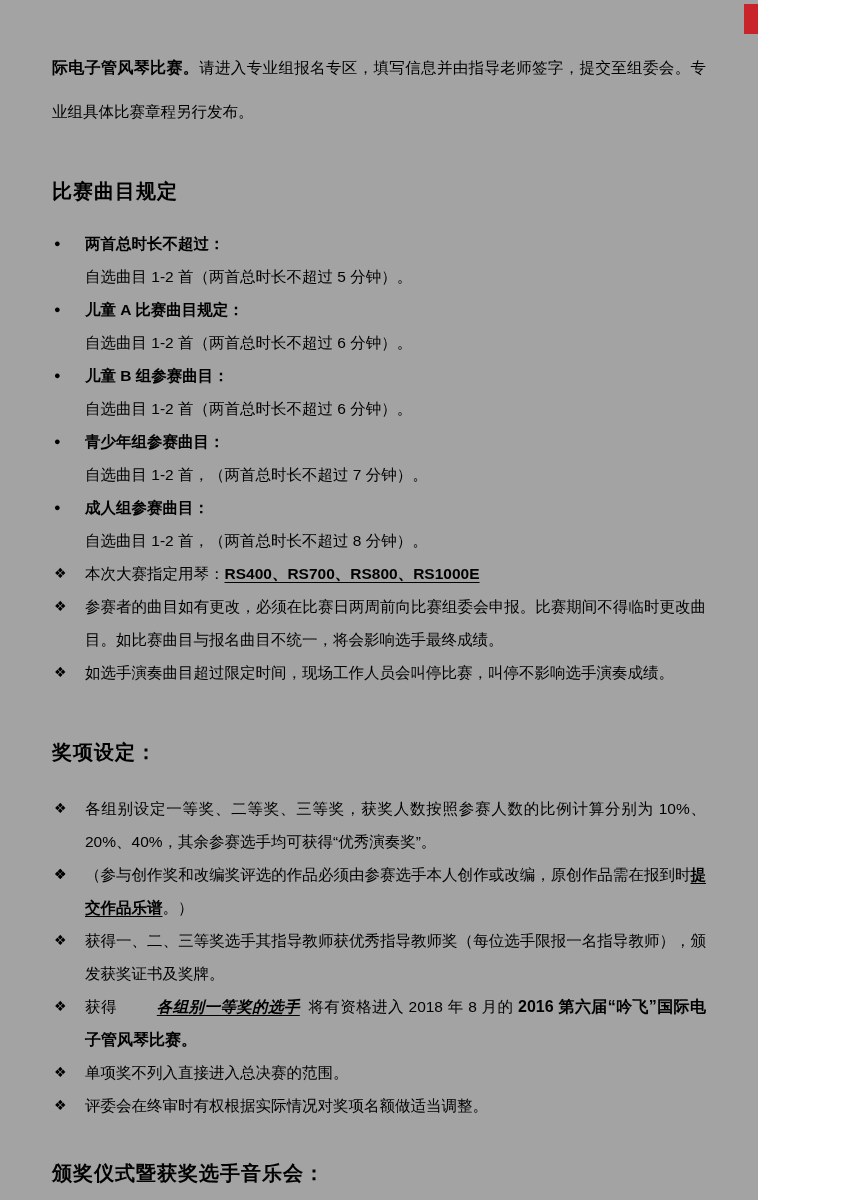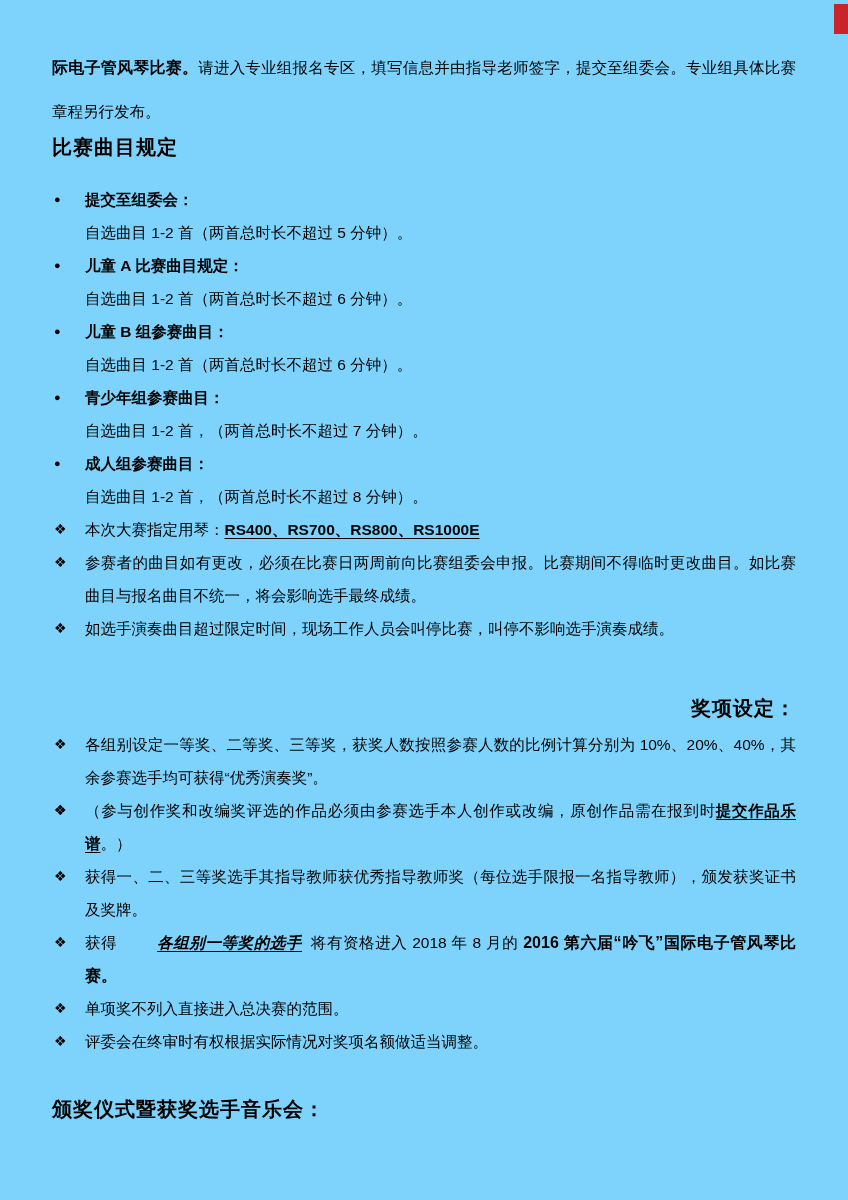--- a/index.html
+++ b/index.html
@@ -1,42 +1,42 @@
 <!DOCTYPE html>
 <html lang="zh"><head>
 <meta charset="utf-8">
 <style>
   * { margin:0; padding:0; box-sizing:border-box; }
   html,body { background:#ffffff; }
   body { font-family:"Liberation Sans","DejaVu Sans",sans-serif; color:#000; }
   .page {
     position:relative;
-    width:848px; height:1200px;
-    background:#7dd3fc;
+    width:758px; height:1200px;
+    background:#a3a3a3;
     overflow:hidden;
   }
   .red-marker {
     position:absolute; top:4px; right:0;
     width:14px; height:30px;
     background:#c9232c;
   }
   .content { padding:46px 52px 0 52px; }
 
   .intro {
     font-size:15.5px; line-height:44px;
     text-align:justify;
   }
   .intro .lead { font-weight:bold; font-size:16px; }
 
   .section-heading {
     font-size:20px; font-weight:bold;
     letter-spacing:1px;
   }
-  .h-repertoire { }
-  .h-awards    { margin-top:50px; margin-bottom:6px;text-align:right; }
+  .h-repertoire { margin-top:44px; }
+  .h-awards    { margin-top:50px; margin-bottom:26px; }
   .h-ceremony  { margin-top:38px; margin-bottom:12px; }
 
   ul.doc-list { list-style:none; margin-top:22px; }
   ul.doc-list.no-gap { margin-top:0; }
 
   .item {
     position:relative;
     padding-left:33px;
     font-size:15.5px;
     line-height:33px;
@@ -83,21 +83,21 @@
   <div class="content">
 
     <p class="intro"><span class="lead">际电子管风琴比赛。</span><span>请进入专业组报名专区，填写信息并由指导老师签字，提交至组委会。专业组具体比赛章程另行发布。</span></p>
 
     <h2 class="section-heading h-repertoire">比赛曲目规定</h2>
 
     <ul class="doc-list">
 
       <li class="item">
         <span class="bullet disc">●</span>
-        <span class="group-title">提交至组委会：</span>
+        <span class="group-title">两首总时长不超过：</span>
         <span class="group-desc">自选曲目 1-2 首（两首总时长不超过 5 分钟）。</span>
       </li>
 
       <li class="item">
         <span class="bullet disc">●</span>
         <span class="group-title">儿童 A 比赛曲目规定：</span>
         <span class="group-desc">自选曲目 1-2 首（两首总时长不超过 6 分钟）。</span>
       </li>
 
       <li class="item">

